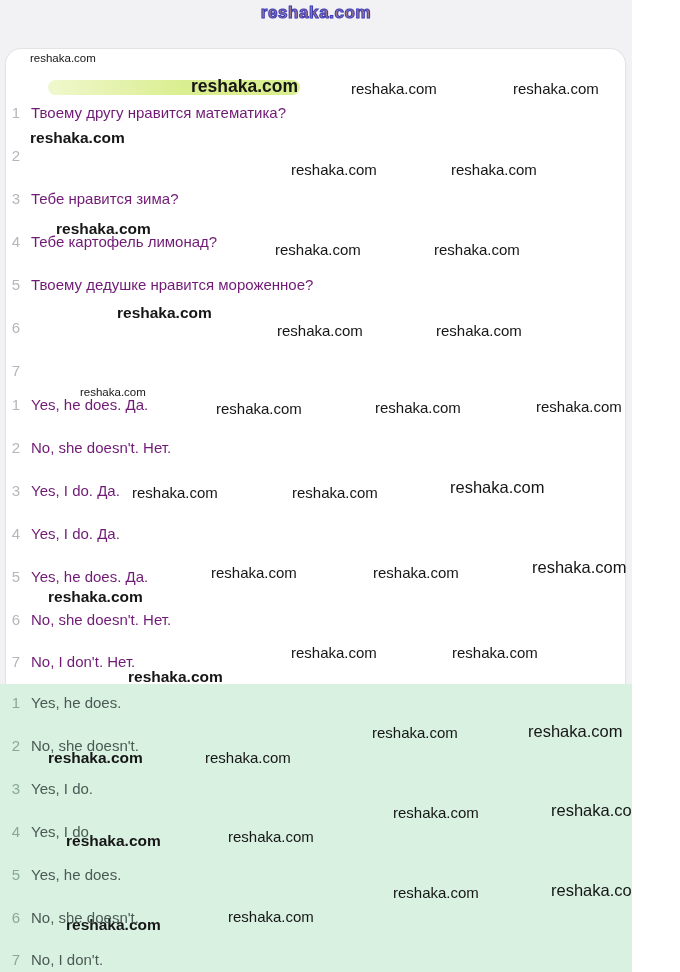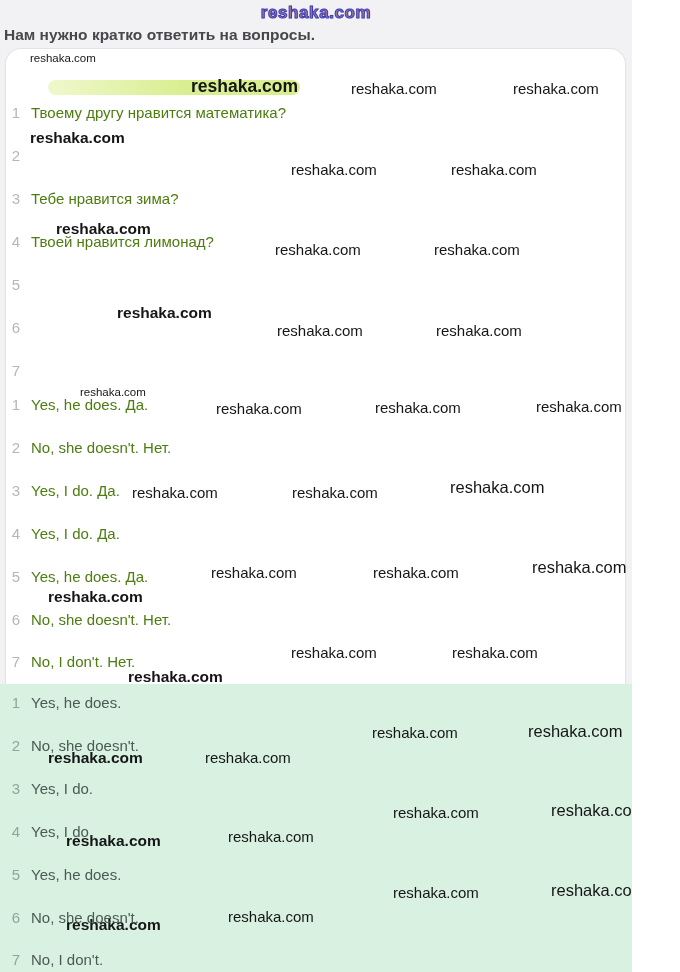--- a/index.html
+++ b/index.html
@@ -50,31 +50,30 @@
   }
   .wm.b{font-size:15.5px;font-weight:700;}
   .wm.m2{font-size:16.5px;font-weight:500;}
   .wm.s{font-size:11.5px;}
   
   .row{position:absolute;left:0;width:100%;height:18px;font-size:15px;line-height:17px;}
   .row .num{
     position:absolute;left:10px;width:10px;text-align:right;
     color:#b5b6b8;font-size:15px;
   }
-  .row .txt{position:absolute;left:31px;color:#4d7c0f;white-space:nowrap;}
+  .row .txt{position:absolute;left:31px;color:#701a75;white-space:nowrap;}
   .row.g .num{color:#8aa89a;}
   .row.g .txt{color:#4b5a54;}
 </style>
 </head>
 <body>
 
 <div id="page">
 
   <div class="logo">reshaka.com</div>
-  <div class="heading">Нам нужно кратко ответить на вопросы.</div>
 
   <div class="card"></div>
   <div class="greenband"></div>
 
   <div class="hl">
     <span class="hl-text">reshaka.com</span>
   </div>
 
   <span class="wm s" style="left:30px;top:50px">reshaka.com</span>
   <span class="wm" style="left:351px;top:80px">reshaka.com</span>
@@ -121,24 +120,25 @@
   </div>
   <div class="row" style="top:147px">
     <span class="num">2</span>
   </div>
   <div class="row" style="top:190px">
     <span class="num">3</span>
     <span class="txt">Тебе нравится зима?</span>
   </div>
   <div class="row" style="top:233px">
     <span class="num">4</span>
-    <span class="txt">Твоей нравится лимонад?</span>
+    <span class="txt">Тебе картофель лимонад?</span>
   </div>
   <div class="row" style="top:276px">
     <span class="num">5</span>
+    <span class="txt">Твоему дедушке нравится мороженное?</span>
   </div>
   <div class="row" style="top:319px">
     <span class="num">6</span>
   </div>
   <div class="row" style="top:362px">
     <span class="num">7</span>
   </div>
 
   <div class="row" style="top:396px">
     <span class="num">1</span>

